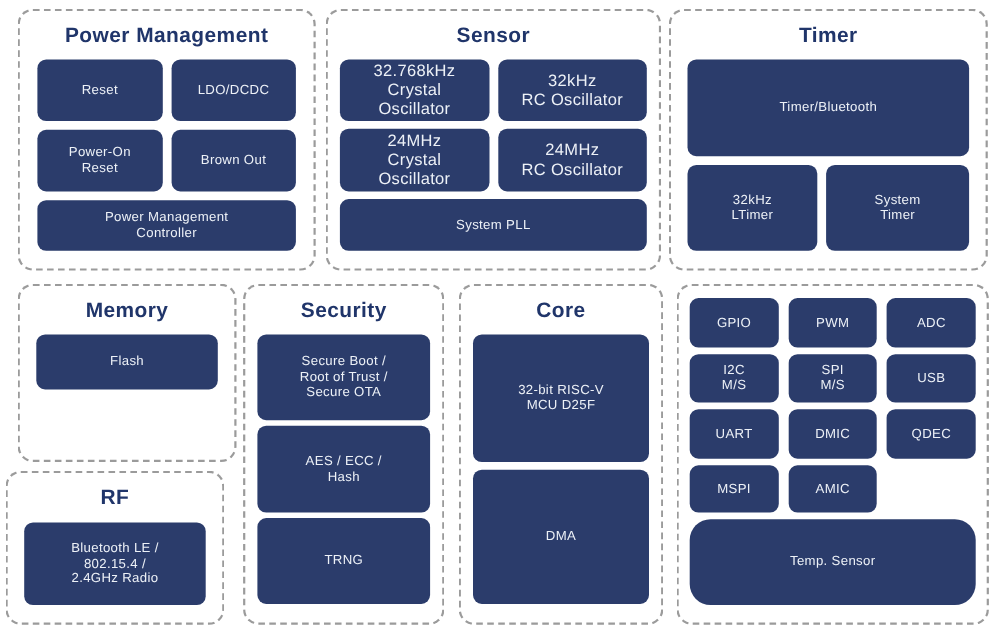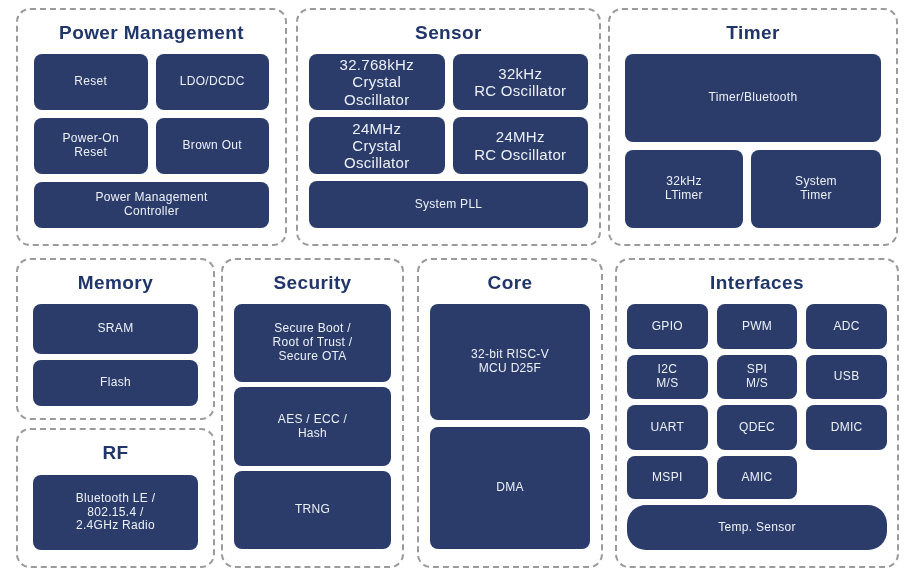--- a/index.html
+++ b/index.html
@@ -55,21 +55,21 @@
   }
   .block.sm{font-size:15px;}
   .span2{grid-column:span 2;}
   .span3{grid-column:span 3;border-radius:19px;}
 
   
   .g-power     {left:16px;  top:8px;   width:271px; height:238px;}
   .g-clock     {left:296px; top:8px;   width:305px; height:238px;}
   .g-timer     {left:608px; top:8px;   width:290px; height:238px;justify-content:flex-end;}
   .g-memory    {left:16px;  top:258px; width:199px; height:162px;}
-  .g-rf        {left:16px;  top:428px; width:199px; height:140px;}
+  .g-rf        {left:5px;  top:428px; width:199px; height:140px;}
   .g-security  {left:221px; top:258px; width:183px; height:310px;}
   .g-core      {left:417px; top:258px; width:186px; height:310px;}
   .g-interfaces{left:615px; top:258px; width:284px; height:310px;}
 
   
   .g-power .content     {padding:11px 16px 16px; grid-template-columns:1fr 1fr; grid-template-rows:56px 56px 1fr; gap:8px;}
   .g-clock .content     {padding:11px 11px 16px; grid-template-columns:1fr 1fr; grid-template-rows:56px 57px 1fr; gap:7px 8px;}
   .g-timer .content     {padding:11px 15px 16px; grid-template-columns:118px 1fr; grid-template-rows:88px 1fr; gap:8px;}
   .g-memory .content    {padding:11px 15px 12px; grid-template-columns:1fr; grid-template-rows:50px 1fr; gap:6px;}
   .g-rf .content        {padding:12px 15px 16px; grid-template-columns:1fr; grid-template-rows:1fr;}
@@ -119,21 +119,20 @@
       <div class="block">32kHz
 LTimer</div>
       <div class="block">System
 Timer</div>
     </div>
   </section>
 
   <section class="group g-memory">
     <h2 class="group-title">Memory</h2>
     <div class="content">
-      <div class="block">SRAM</div>
       <div class="block">Flash</div>
     </div>
   </section>
 
   <section class="group g-rf">
     <h2 class="group-title">RF</h2>
     <div class="content">
       <div class="block">Bluetooth LE /
 802.15.4 /
 2.4GHz Radio</div>
@@ -155,32 +154,31 @@
   <section class="group g-core">
     <h2 class="group-title">Core</h2>
     <div class="content">
       <div class="block">32-bit RISC-V
 MCU D25F</div>
       <div class="block">DMA</div>
     </div>
   </section>
 
   <section class="group g-interfaces">
-    <h2 class="group-title">Interfaces</h2>
     <div class="content">
       <div class="block">GPIO</div>
       <div class="block">PWM</div>
       <div class="block">ADC</div>
       <div class="block">I2C
 M/S</div>
       <div class="block">SPI
 M/S</div>
       <div class="block">USB</div>
       <div class="block">UART</div>
+      <div class="block">DMIC</div>
       <div class="block">QDEC</div>
-      <div class="block">DMIC</div>
       <div class="block">MSPI</div>
       <div class="block">AMIC</div>
       <div class="block span3">Temp. Sensor</div>
     </div>
   </section>
 
 </div>
 
 </body></html>

